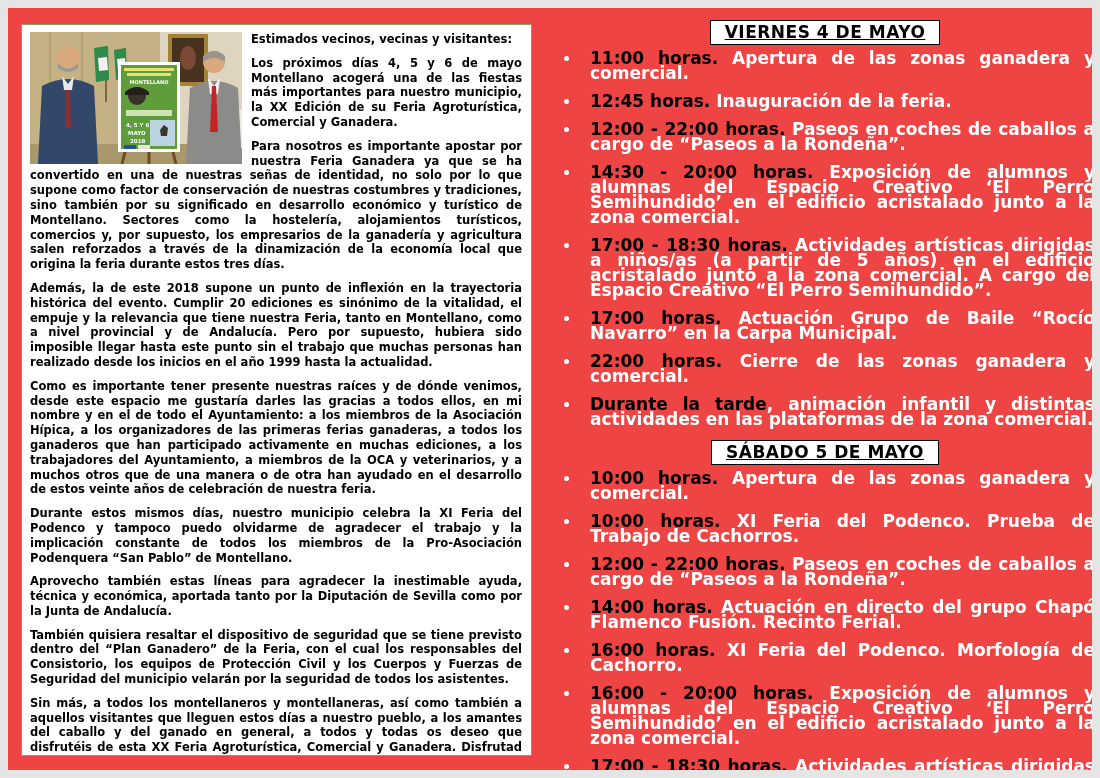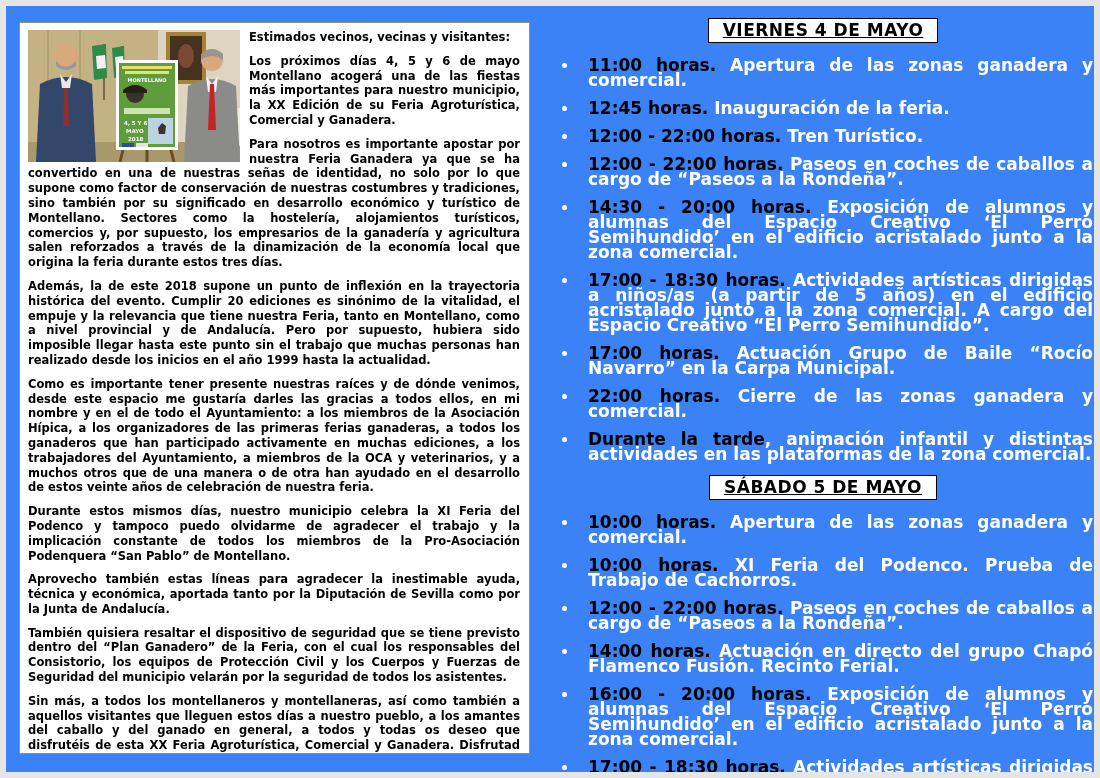--- a/index.html
+++ b/index.html
@@ -1,22 +1,22 @@
 <!DOCTYPE html>
 <html><head>
 <meta charset="utf-8">
 <style>
   html,body { margin:0; padding:0; background:#1a1a1a; }
   * { box-sizing:border-box; }
   .page {
     position:relative;
     width:1100px; height:778px;
     margin:0 auto;
-    background:#3b82f6;
-    border:6px solid #e5e5e5;
+    background:#ef4444;
+    border:8px solid #e5e5e5;
     outline:2px solid #111;
     font-family:"DejaVu Sans", sans-serif;
     overflow:hidden;
   }
   
   .letter-panel {
     position:absolute; left:13px; top:16px;
     width:511px; height:732px;
     background:#ffffff;
     border:1px solid #8a9b68;
@@ -36,21 +36,21 @@
     margin:0 9px 4px 0;
     background:#c8b687;
     overflow:hidden;
   }
   .photo svg { display:block; }
   .salutation { margin-bottom:9px; }
   
   .schedule-panel {
     position:absolute; left:547px; top:12px; width:540px;
   }
-  .day-header-row { text-align:center; margin-bottom:15px; }
+  .day-header-row { text-align:center; margin-bottom:6px; }
   .day-header {
     display:inline-block;
     background:#ffffff;
     border:1px solid #000;
     padding:1px 14px 2px 14px;
     font-size:17px; font-weight:bold;
     color:#000;
     text-decoration:underline;
     letter-spacing:0.5px;
   }
@@ -162,24 +162,20 @@
           <div class="event">
     <span class="bullet"></span>
     <span class="event-time">11:00 horas.</span><span class="event-desc"> Apertura de las zonas ganadera y comercial.</span>
   </div>
           <div class="event">
     <span class="bullet"></span>
     <span class="event-time">12:45 horas.</span><span class="event-desc"> Inauguración de la feria.</span>
   </div>
           <div class="event">
     <span class="bullet"></span>
-    <span class="event-time">12:00 - 22:00 horas.</span><span class="event-desc"> Tren Turístico.</span>
-  </div>
-          <div class="event">
-    <span class="bullet"></span>
     <span class="event-time">12:00 - 22:00 horas.</span><span class="event-desc"> Paseos en coches de caballos a cargo de “Paseos a la Rondeña”.</span>
   </div>
           <div class="event">
     <span class="bullet"></span>
     <span class="event-time">14:30 - 20:00 horas.</span><span class="event-desc"> Exposición de alumnos y alumnas del Espacio Creativo ‘El Perro Semihundido’ en el edificio acristalado junto a la zona comercial.</span>
   </div>
           <div class="event">
     <span class="bullet"></span>
     <span class="event-time">17:00 - 18:30 horas.</span><span class="event-desc"> Actividades artísticas dirigidas a niños/as (a partir de 5 años) en el edificio acristalado junto a la zona comercial. A cargo del Espacio Creativo “El Perro Semihundido”.</span>
   </div>
@@ -213,20 +209,24 @@
           <div class="event">
     <span class="bullet"></span>
     <span class="event-time">12:00 - 22:00 horas.</span><span class="event-desc"> Paseos en coches de caballos a cargo de “Paseos a la Rondeña”.</span>
   </div>
           <div class="event">
     <span class="bullet"></span>
     <span class="event-time">14:00 horas.</span><span class="event-desc"> Actuación en directo del grupo Chapó Flamenco Fusión. Recinto Ferial.</span>
   </div>
           <div class="event">
     <span class="bullet"></span>
+    <span class="event-time">16:00 horas.</span><span class="event-desc"> XI Feria del Podenco. Morfología de Cachorro.</span>
+  </div>
+          <div class="event">
+    <span class="bullet"></span>
     <span class="event-time">16:00 - 20:00 horas.</span><span class="event-desc"> Exposición de alumnos y alumnas del Espacio Creativo ‘El Perro Semihundido’ en el edificio acristalado junto a la zona comercial.</span>
   </div>
           <div class="event">
     <span class="bullet"></span>
     <span class="event-time">17:00 - 18:30 horas.</span><span class="event-desc"> Actividades artísticas dirigidas a niños/as (a partir de 5 años) en el edificio acristalado junto a la zona comercial. A cago del Espacio Creativo “El Perro Semihundido”.</span>
   </div>
           <div class="event">
     <span class="bullet"></span>
     <span class="event-time">18:00 horas.</span><span class="event-desc"> Festejo Popular Taurino. Plaza de Toros de Montellano (junto a la pista de exhibiciones). Para las promesas del Toreo y aficionados asistentes. Con Rubén González, Joselito Sánchez, Martín Morilla, Oliva Patanegra y Pablo Campero.</span>
   </div>

